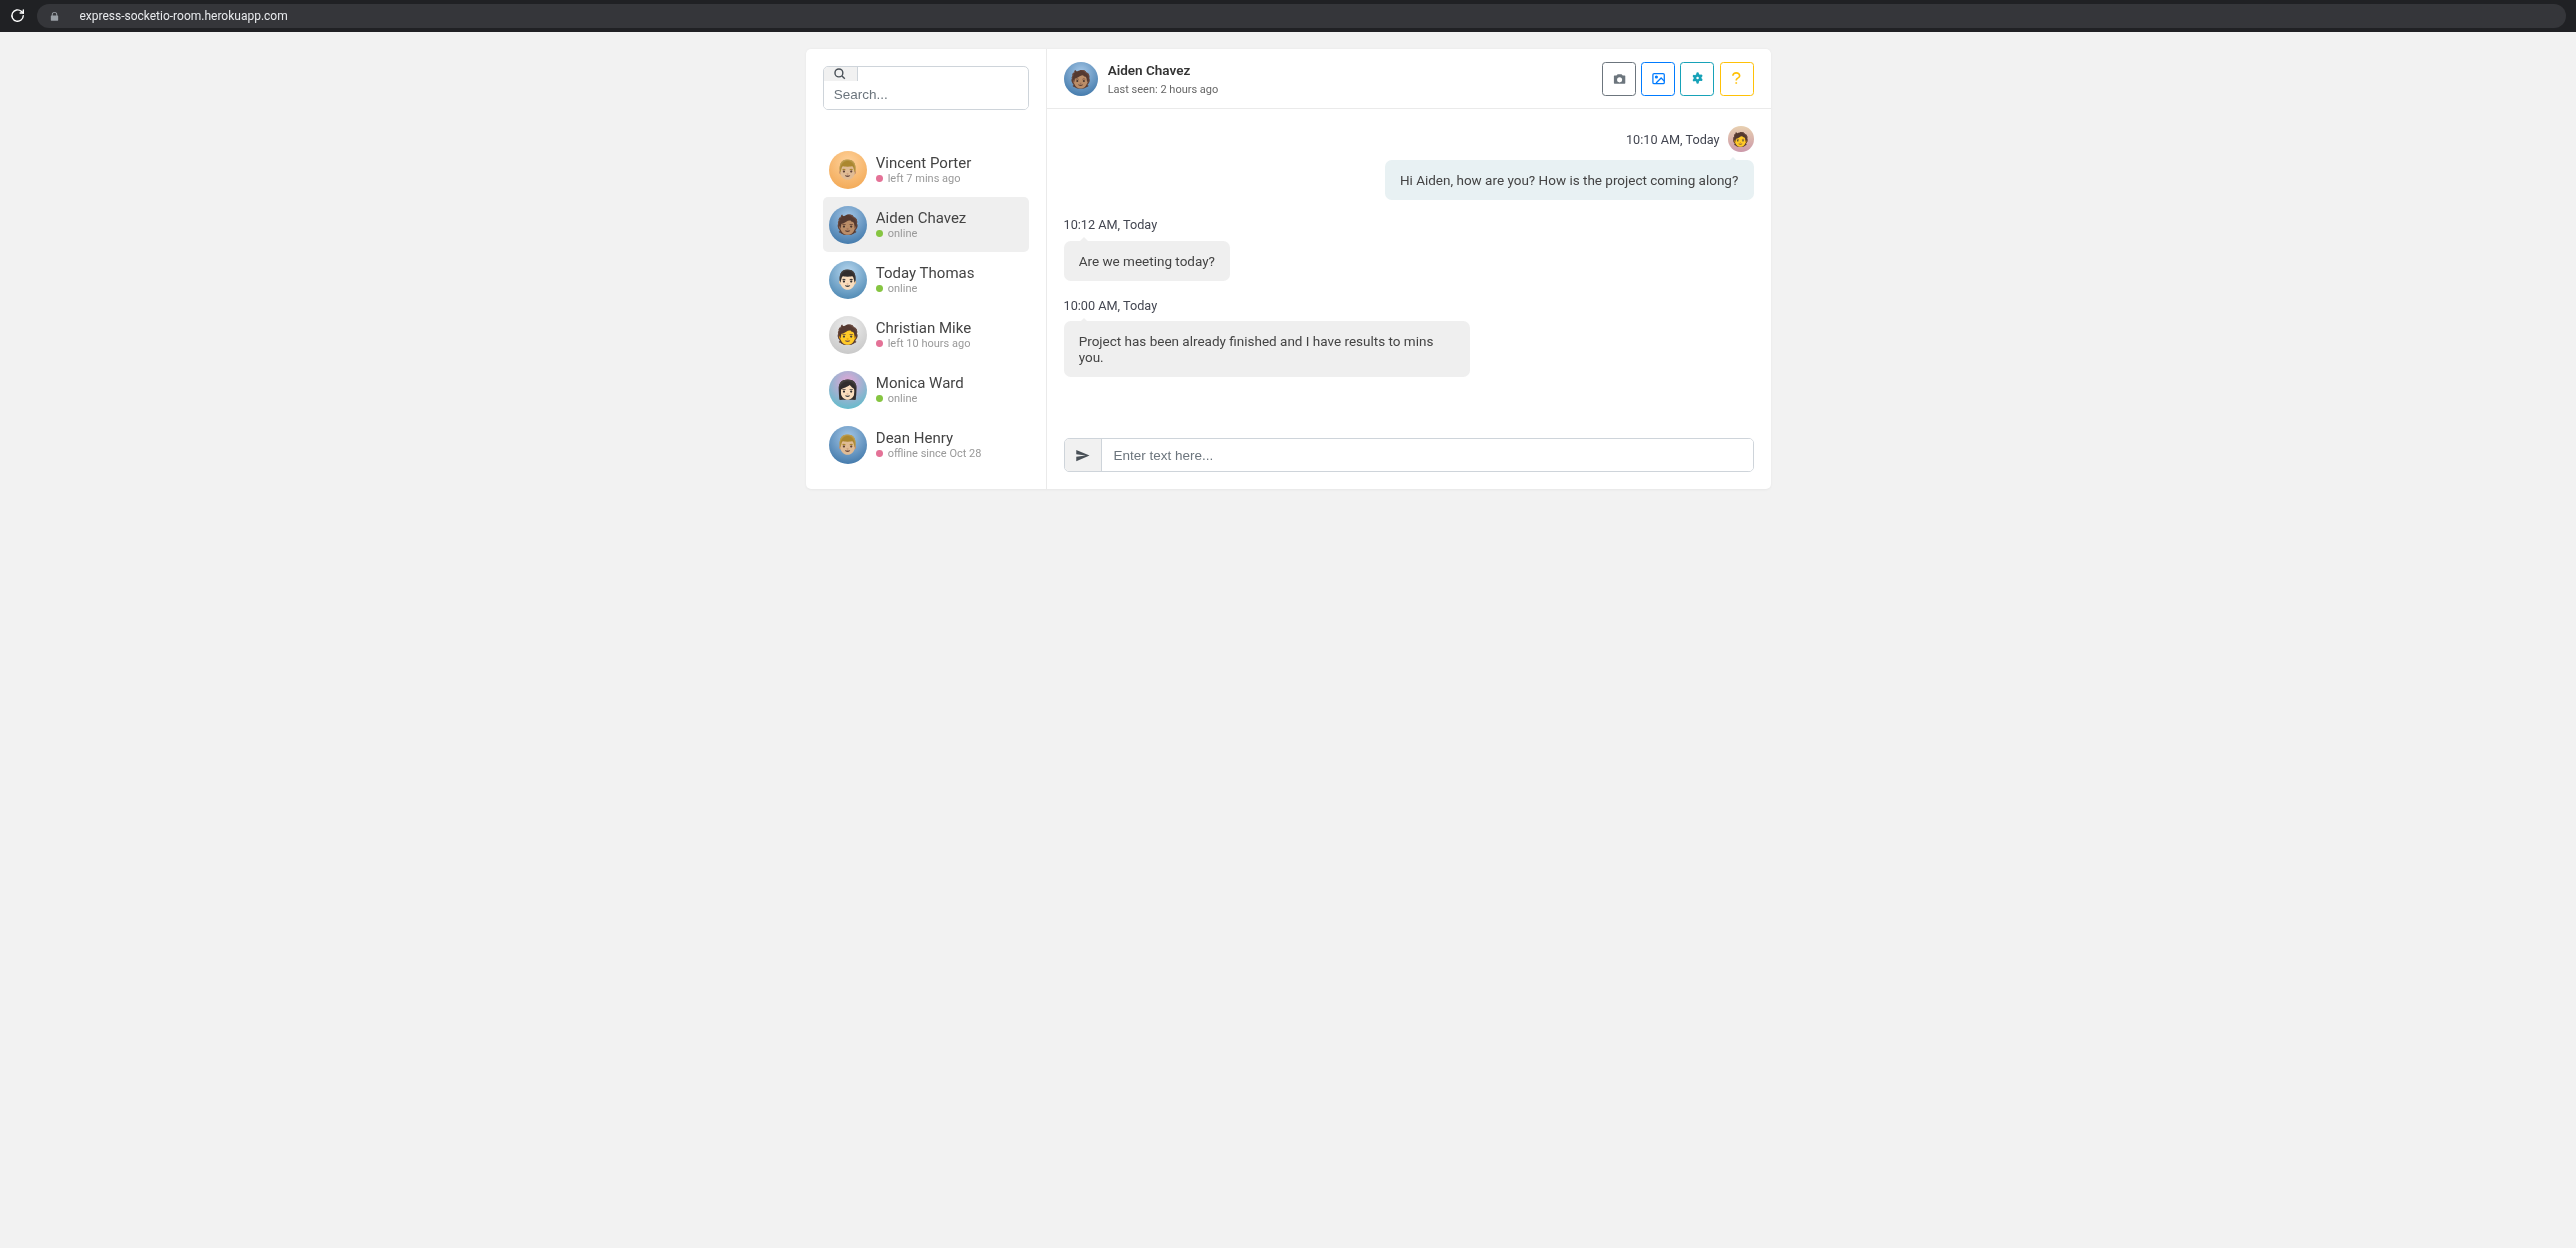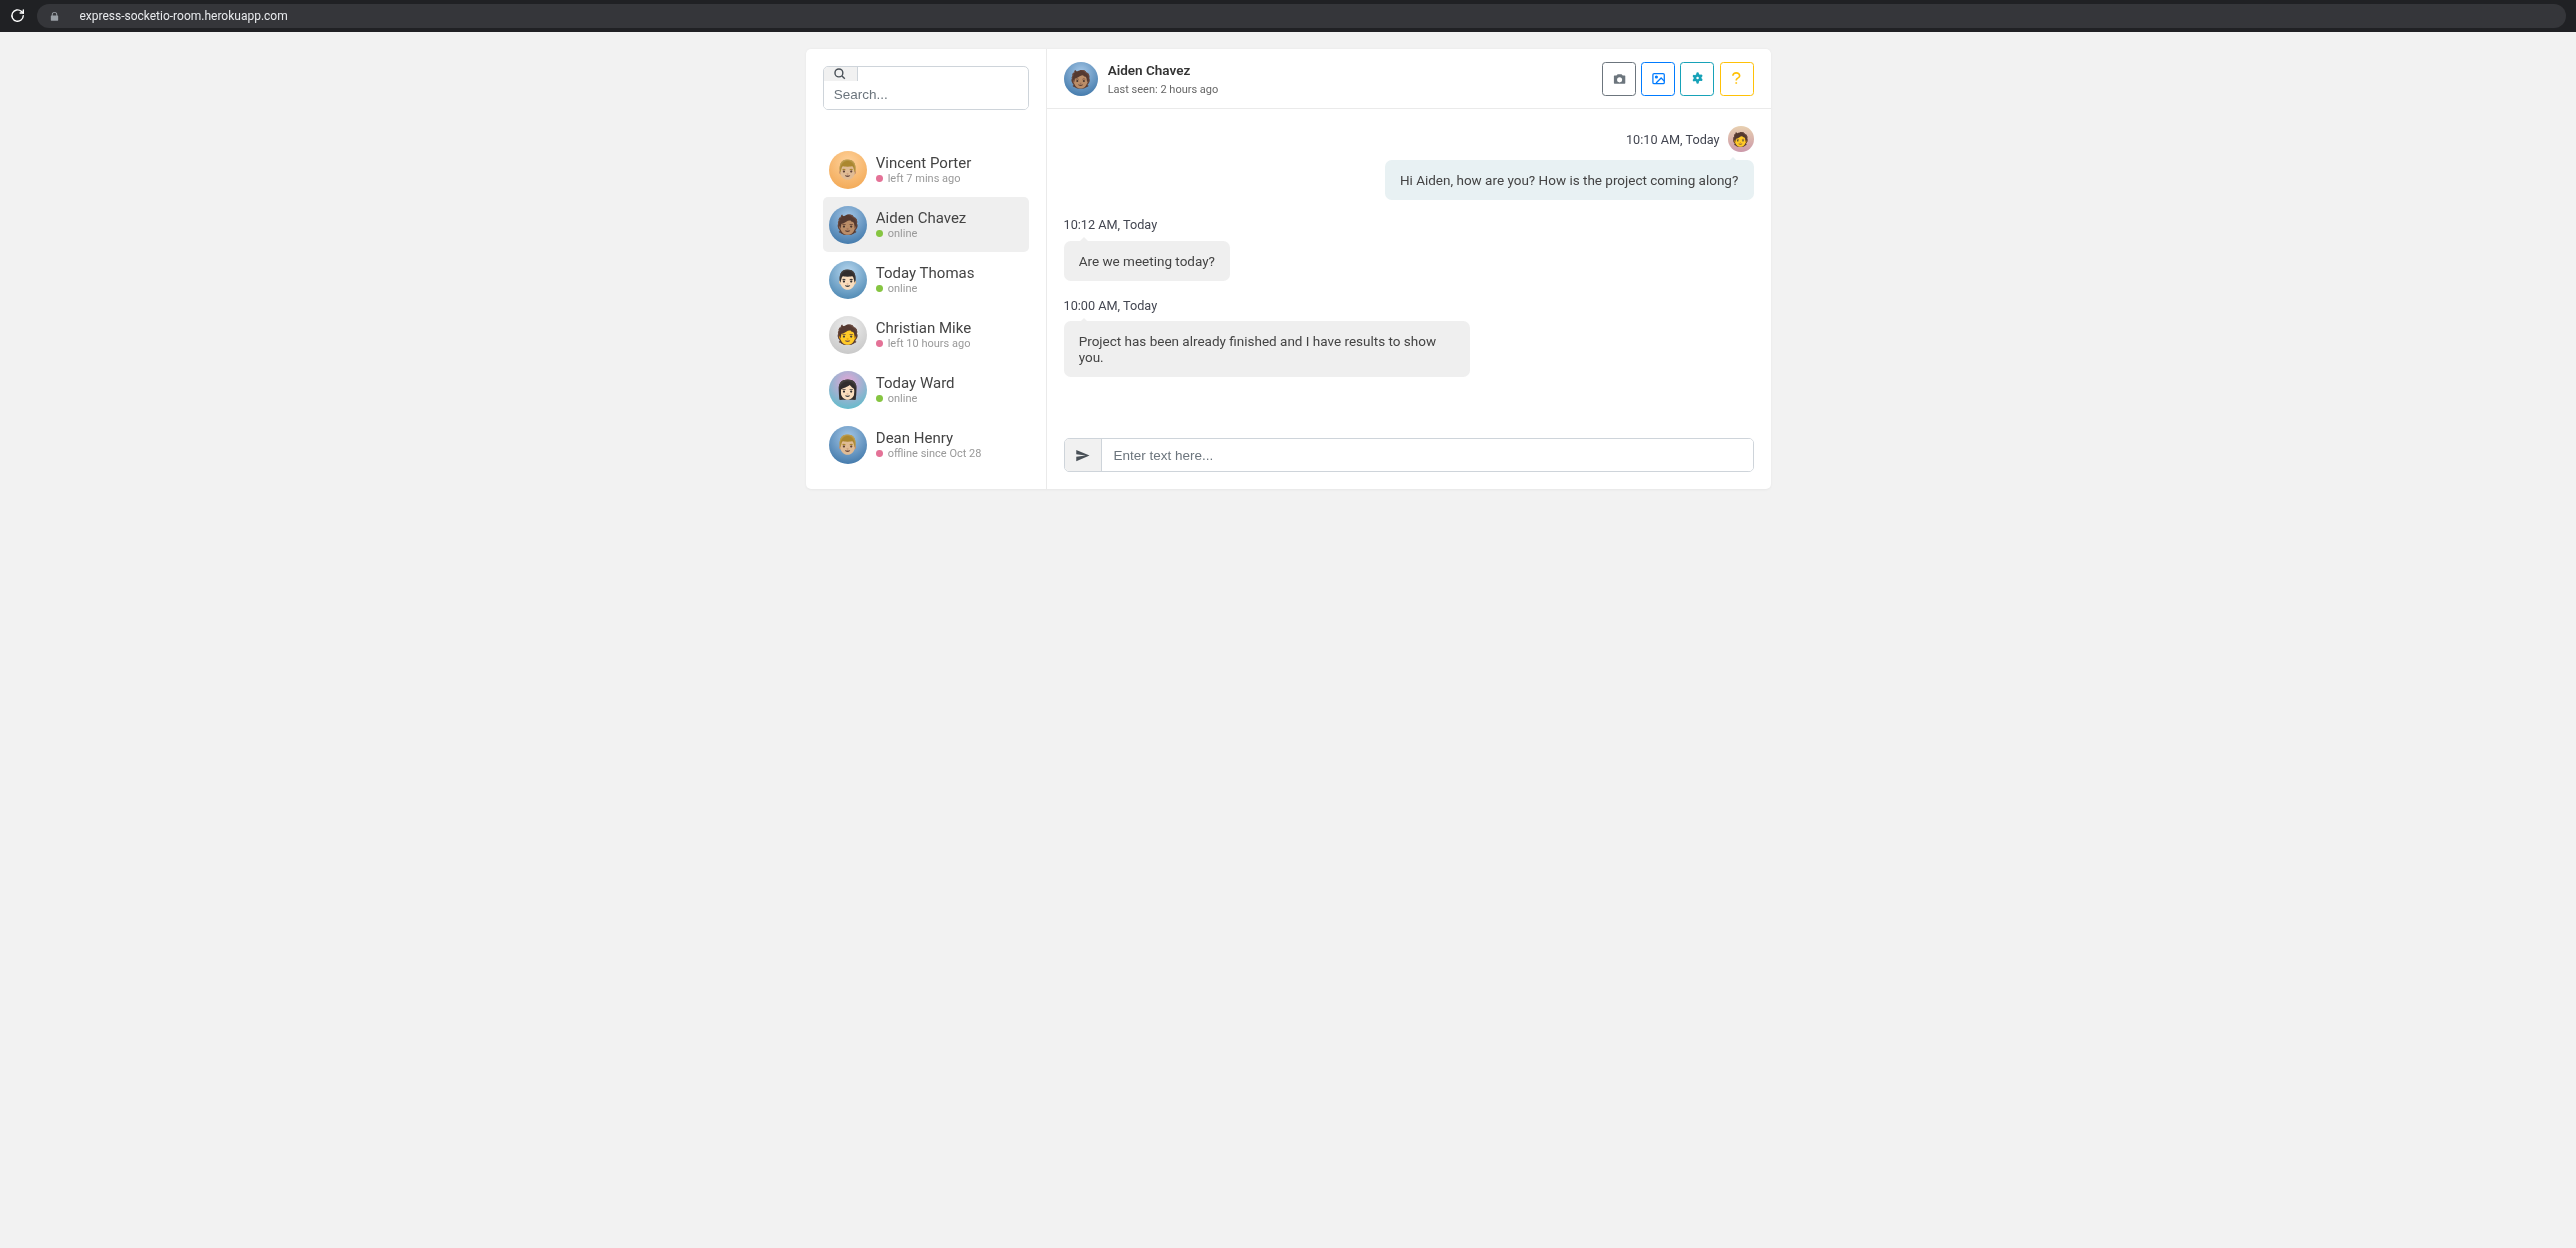--- a/index.html
+++ b/index.html
@@ -219,21 +219,21 @@
               <span class="contact-name">Christian Mike</span>
               <span class="contact-status">
                 <span class="dot away"></span>
                 <span>left 10 hours ago</span>
               </span>
             </div>
           </li>
           <li class="contact">
             <div class="avatar av-5">👩🏻</div>
             <div class="contact-info">
-              <span class="contact-name">Today Ward</span>
+              <span class="contact-name">Monica Ward</span>
               <span class="contact-status">
                 <span class="dot online"></span>
                 <span>online</span>
               </span>
             </div>
           </li>
           <li class="contact">
             <div class="avatar av-6">👨🏼</div>
             <div class="contact-info">
               <span class="contact-name">Dean Henry</span>
@@ -292,21 +292,21 @@
       <div class="chat-body" id="chat-body">
           <div class="msg-group right"><div class="msg-meta">
               <span>10:10 AM, Today</span>
               <span class="msg-avatar">🧑</span>
             </div><div class="bubble mine">Hi Aiden, how are you? How is the project coming along?</div></div>
           <div class="msg-group left"><div class="msg-meta">
               <span>10:12 AM, Today</span>
             </div><div class="bubble other">Are we meeting today?</div></div>
           <div class="msg-group left"><div class="msg-meta">
               <span>10:00 AM, Today</span>
-            </div><div class="bubble other">Project has been already finished and I have results to show you.</div></div>
+            </div><div class="bubble other">Project has been already finished and I have results to mins you.</div></div>
         </div>
 
       <div class="chat-input-row">
         <div class="chat-input-group">
           <span class="chat-input-addon">
             <svg width="15.2" height="15.2" viewBox="0 0 24 24" fill="currentColor">
                 <path d="M2 21l21-9L2 3v7l15 2-15 2v7z"></path>
               </svg>
           </span>
           <input class="chat-input" placeholder="Enter text here..." style="">

